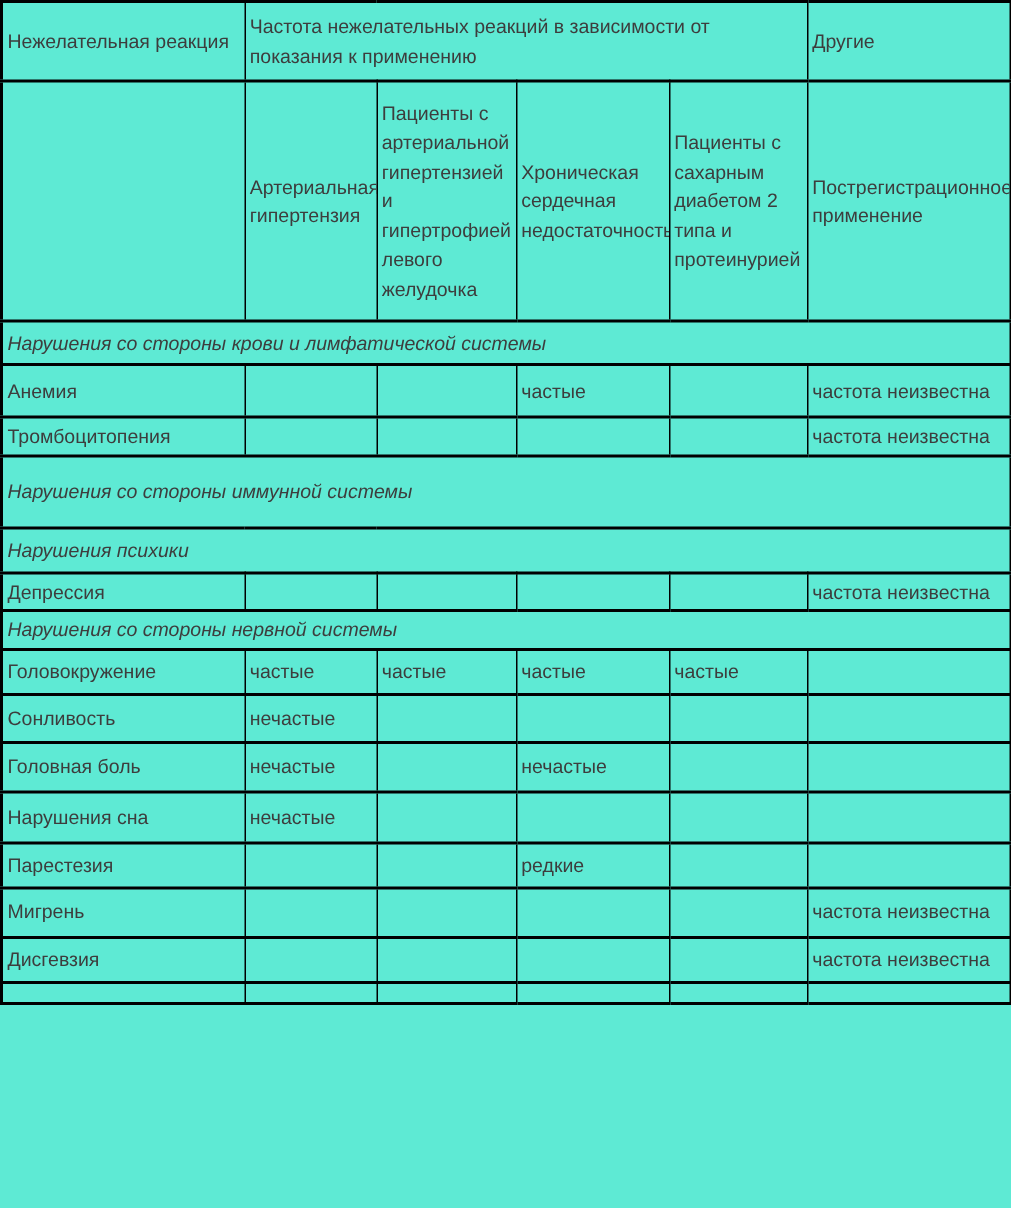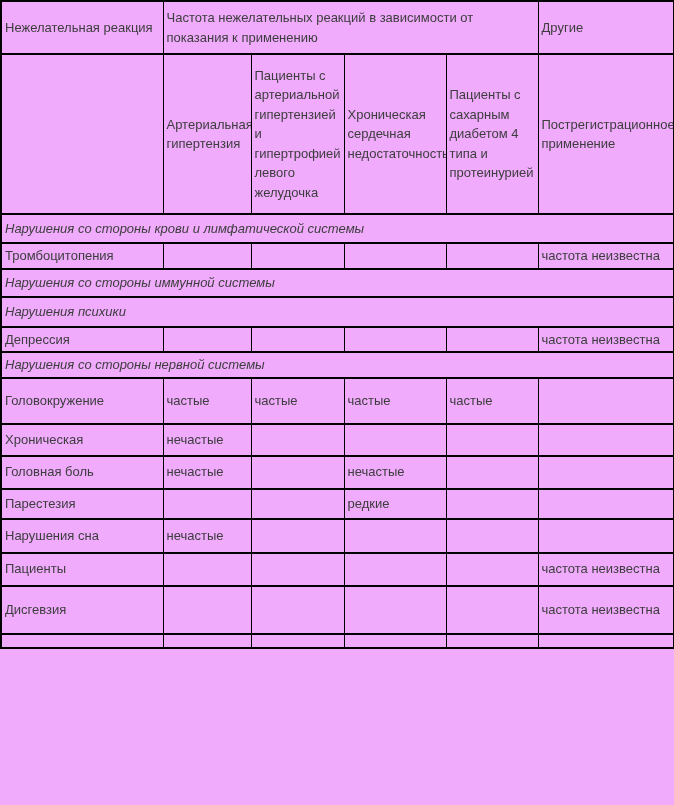--- a/index.html
+++ b/index.html
@@ -4,21 +4,21 @@
 <style>
   html, body {
     margin: 0;
     padding: 0;
     background: #ffffff;
   }
   .page {
     width: 674px;
     height: 805px;
     overflow: hidden;
-    background: #f0abfc;
+    background: #5eead4;
     position: relative;
   }
   table.adr {
     border-collapse: collapse;
     table-layout: fixed;
     width: 673px;
     margin: 0;
     color: #3d3d3d;
     font-family: "Liberation Sans", "DejaVu Sans", sans-serif;
     font-size: 13px;
@@ -64,39 +64,47 @@
         <td>Нежелательная реакция</td>
         <td colspan="4">Частота нежелательных реакций в зависимости от показания к применению</td>
         <td>Другие</td>
       </tr>
 
       <tr style="height:160px">
         <td></td>
         <td>Артериальная гипертензия</td>
         <td>Пациенты с артериальной гипертензией и гипертрофией левого желудочка</td>
         <td>Хроническая сердечная недостаточность</td>
-        <td>Пациенты с сахарным диабетом 4 типа и протеинурией</td>
+        <td>Пациенты с сахарным диабетом 2 типа и протеинурией</td>
         <td>Пострегистрационное применение</td>
       </tr>
 
       <tr style="height:29px">
         <td colspan="6" class="section">Нарушения со стороны крови и лимфатической системы</td>
       </tr>
 
+      <tr style="height:35px">
+        <td>Анемия</td>
+        <td></td>
+        <td></td>
+        <td>частые</td>
+        <td></td>
+        <td>частота неизвестна</td>
+      </tr>
 
       <tr style="height:17px">
         <td>Тромбоцитопения</td>
         <td></td>
         <td></td>
         <td></td>
         <td></td>
         <td>частота неизвестна</td>
       </tr>
 
-      <tr style="height:28px">
+      <tr style="height:48px">
         <td colspan="6" class="section">Нарушения со стороны иммунной системы</td>
       </tr>
 
 
       <tr style="height:30px">
         <td colspan="6" class="section">Нарушения психики</td>
       </tr>
 
       <tr style="height:16px">
         <td>Депрессия</td>
@@ -104,75 +112,75 @@
         <td></td>
         <td></td>
         <td></td>
         <td>частота неизвестна</td>
       </tr>
 
       <tr style="height:14px">
         <td colspan="6" class="section">Нарушения со стороны нервной системы</td>
       </tr>
 
-      <tr style="height:46px">
+      <tr style="height:30px">
         <td>Головокружение</td>
         <td>частые</td>
         <td>частые</td>
         <td>частые</td>
         <td>частые</td>
         <td></td>
       </tr>
 
       <tr style="height:32px">
-        <td>Хроническая</td>
+        <td>Сонливость</td>
         <td>нечастые</td>
         <td></td>
         <td></td>
         <td></td>
         <td></td>
       </tr>
 
       <tr style="height:33px">
         <td>Головная боль</td>
         <td>нечастые</td>
         <td></td>
         <td>нечастые</td>
         <td></td>
         <td></td>
       </tr>
 
+      <tr style="height:34px">
+        <td>Нарушения сна</td>
+        <td>нечастые</td>
+        <td></td>
+        <td></td>
+        <td></td>
+        <td></td>
+      </tr>
+
       <tr style="height:30px">
         <td>Парестезия</td>
         <td></td>
         <td></td>
         <td>редкие</td>
         <td></td>
         <td></td>
       </tr>
 
-      <tr style="height:34px">
-        <td>Нарушения сна</td>
-        <td>нечастые</td>
-        <td></td>
-        <td></td>
-        <td></td>
-        <td></td>
-      </tr>
-
       <tr style="height:33px">
-        <td>Пациенты</td>
+        <td>Мигрень</td>
         <td></td>
         <td></td>
         <td></td>
         <td></td>
         <td>частота неизвестна</td>
       </tr>
 
-      <tr style="height:48px">
+      <tr style="height:30px">
         <td>Дисгевзия</td>
         <td></td>
         <td></td>
         <td></td>
         <td></td>
         <td>частота неизвестна</td>
       </tr>
 
       <tr style="height:14px">
         <td></td>

